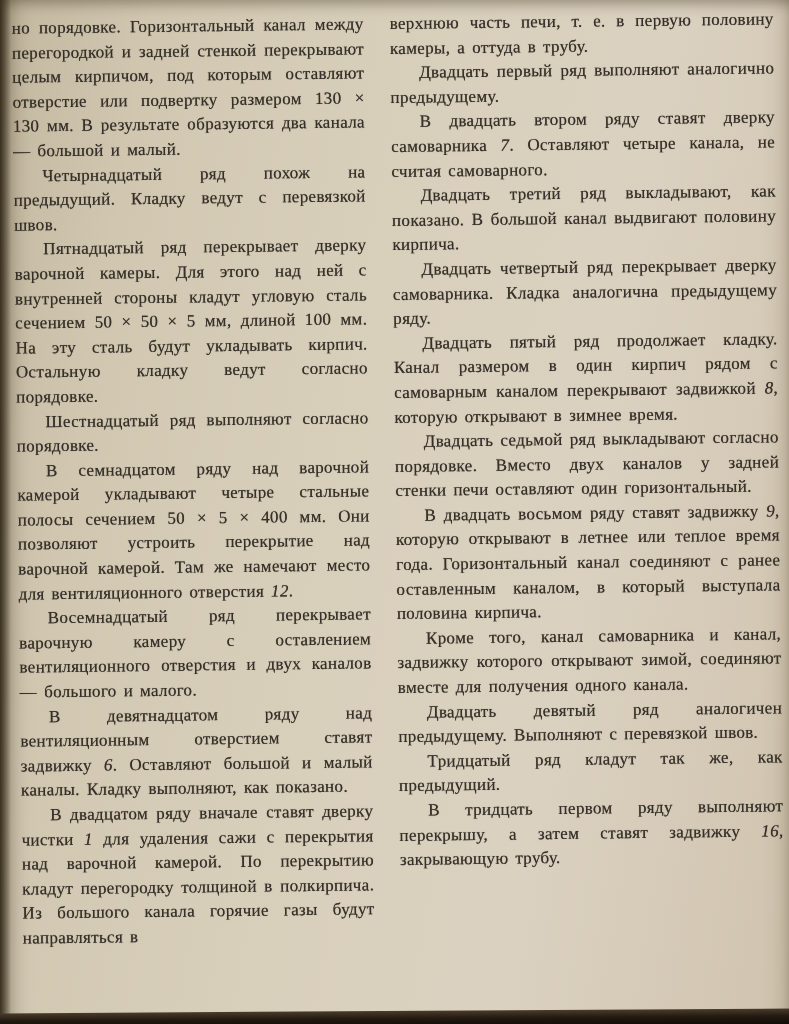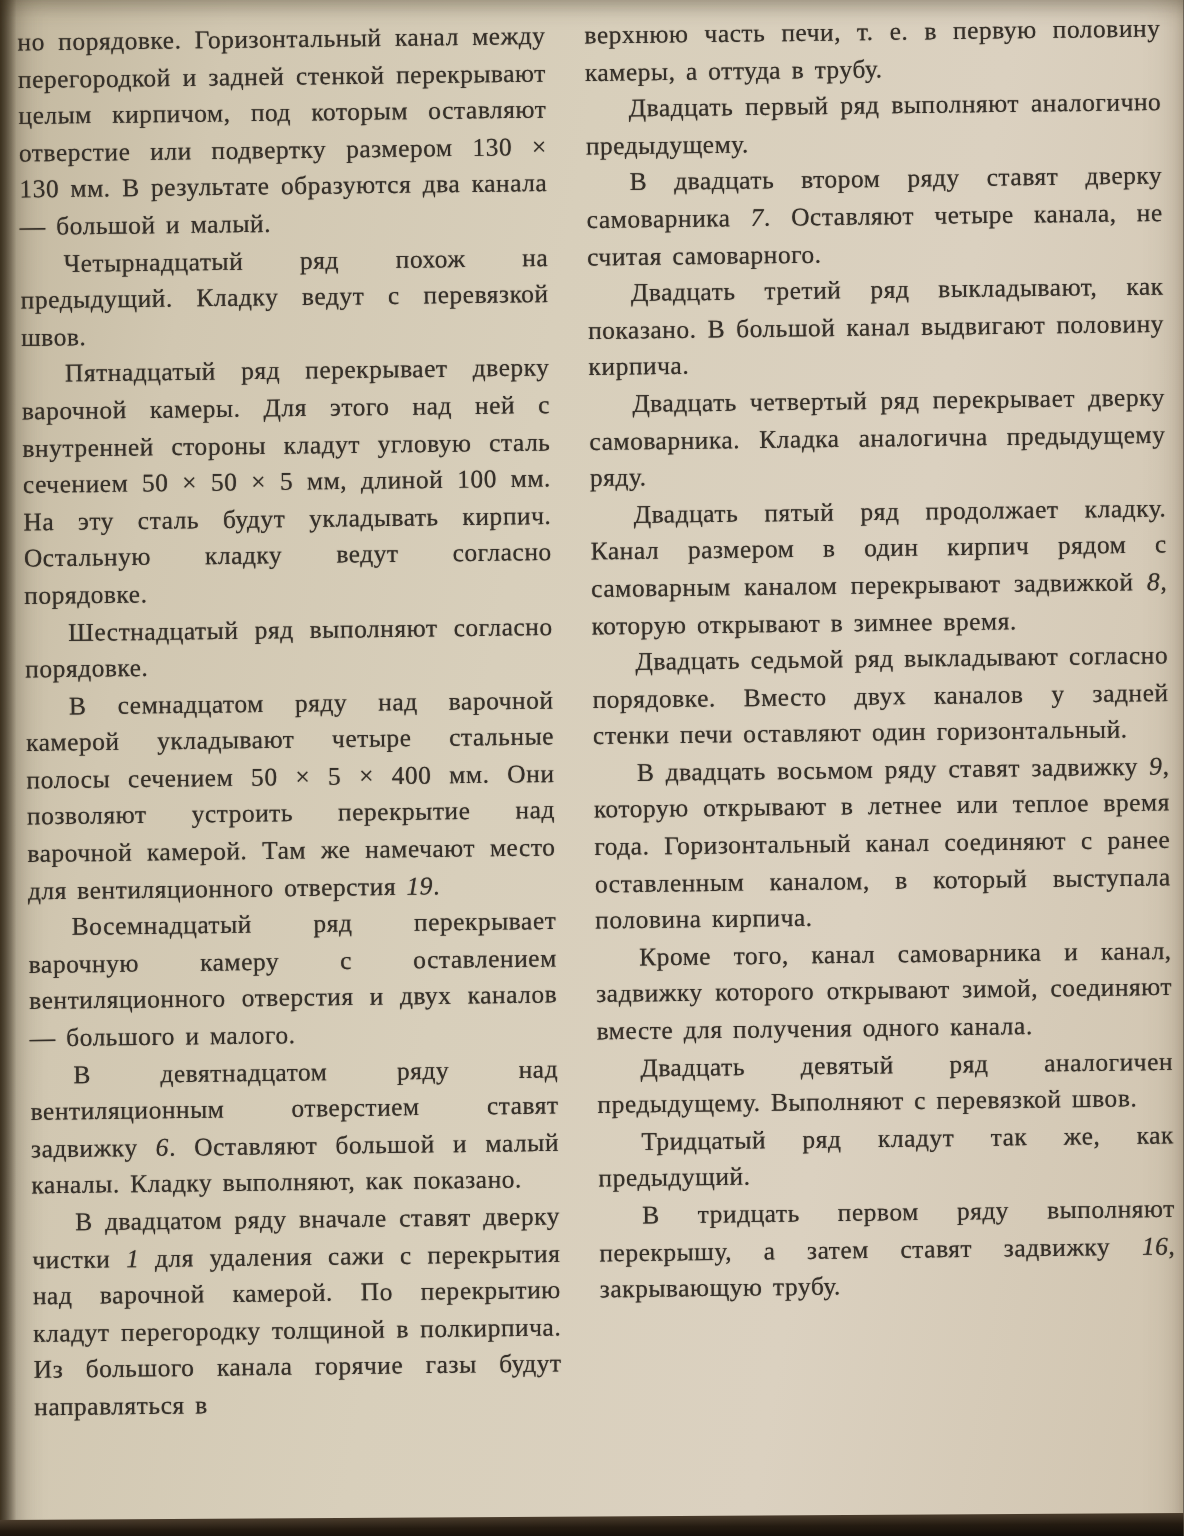--- a/index.html
+++ b/index.html
@@ -57,21 +57,21 @@
 </head>
 <body>
 
 <div class="scan">
   <div class="sheet">
     <div class="col col-left" lang="ru">
         <p class="para">но порядовке. Горизонтальный канал между перегородкой и задней стенкой перекрывают целым кирпичом, под которым оставляют отверстие или подвертку размером 130 × 130 мм. В результате образуются два канала — большой и малый.</p>
         <p class="para indent">Четырнадцатый ряд похож на предыдущий. Кладку ведут с перевязкой швов.</p>
         <p class="para indent">Пятнадцатый ряд перекрывает дверку варочной камеры. Для этого над ней с внутренней стороны кладут угловую сталь сечением 50 × 50 × 5 мм, длиной 100 мм. На эту сталь будут укладывать кирпич. Остальную кладку ведут согласно порядовке.</p>
         <p class="para indent">Шестнадцатый ряд выполняют согласно порядовке.</p>
-        <p class="para indent">В семнадцатом ряду над варочной камерой укладывают четыре стальные полосы сечением 50 × 5 × 400 мм. Они позволяют устроить перекрытие над варочной камерой. Там же намечают место для вентиляционного отверстия <i class="figref">19</i>.</p>
+        <p class="para indent">В семнадцатом ряду над варочной камерой укладывают четыре стальные полосы сечением 50 × 5 × 400 мм. Они позволяют устроить перекрытие над варочной камерой. Там же намечают место для вентиляционного отверстия <i class="figref">12</i>.</p>
         <p class="para indent">Восемнадцатый ряд перекрывает варочную камеру с оставлением вентиляционного отверстия и двух каналов — большого и малого.</p>
         <p class="para indent">В девятнадцатом ряду над вентиляционным отверстием ставят задвижку <i class="figref">6</i>. Оставляют большой и малый каналы. Кладку выполняют, как показано.</p>
         <p class="para indent">В двадцатом ряду вначале ставят дверку чистки <i class="figref">1</i> для удаления сажи с перекрытия над варочной камерой. По перекрытию кладут перегородку толщиной в полкирпича. Из большого канала горячие газы будут направляться в</p>
       </div>
     <div class="col col-right" lang="ru">
         <p class="para">верхнюю часть печи, т. е. в первую половину камеры, а оттуда в трубу.</p>
         <p class="para indent">Двадцать первый ряд выполняют аналогично предыдущему.</p>
         <p class="para indent">В двадцать втором ряду ставят дверку самоварника <i class="figref">7</i>. Оставляют четыре канала, не считая самоварного.</p>
         <p class="para indent">Двадцать третий ряд выкладывают, как показано. В большой канал выдвигают половину кирпича.</p>
         <p class="para indent">Двадцать четвертый ряд перекрывает дверку самоварника. Кладка аналогична предыдущему ряду.</p>

